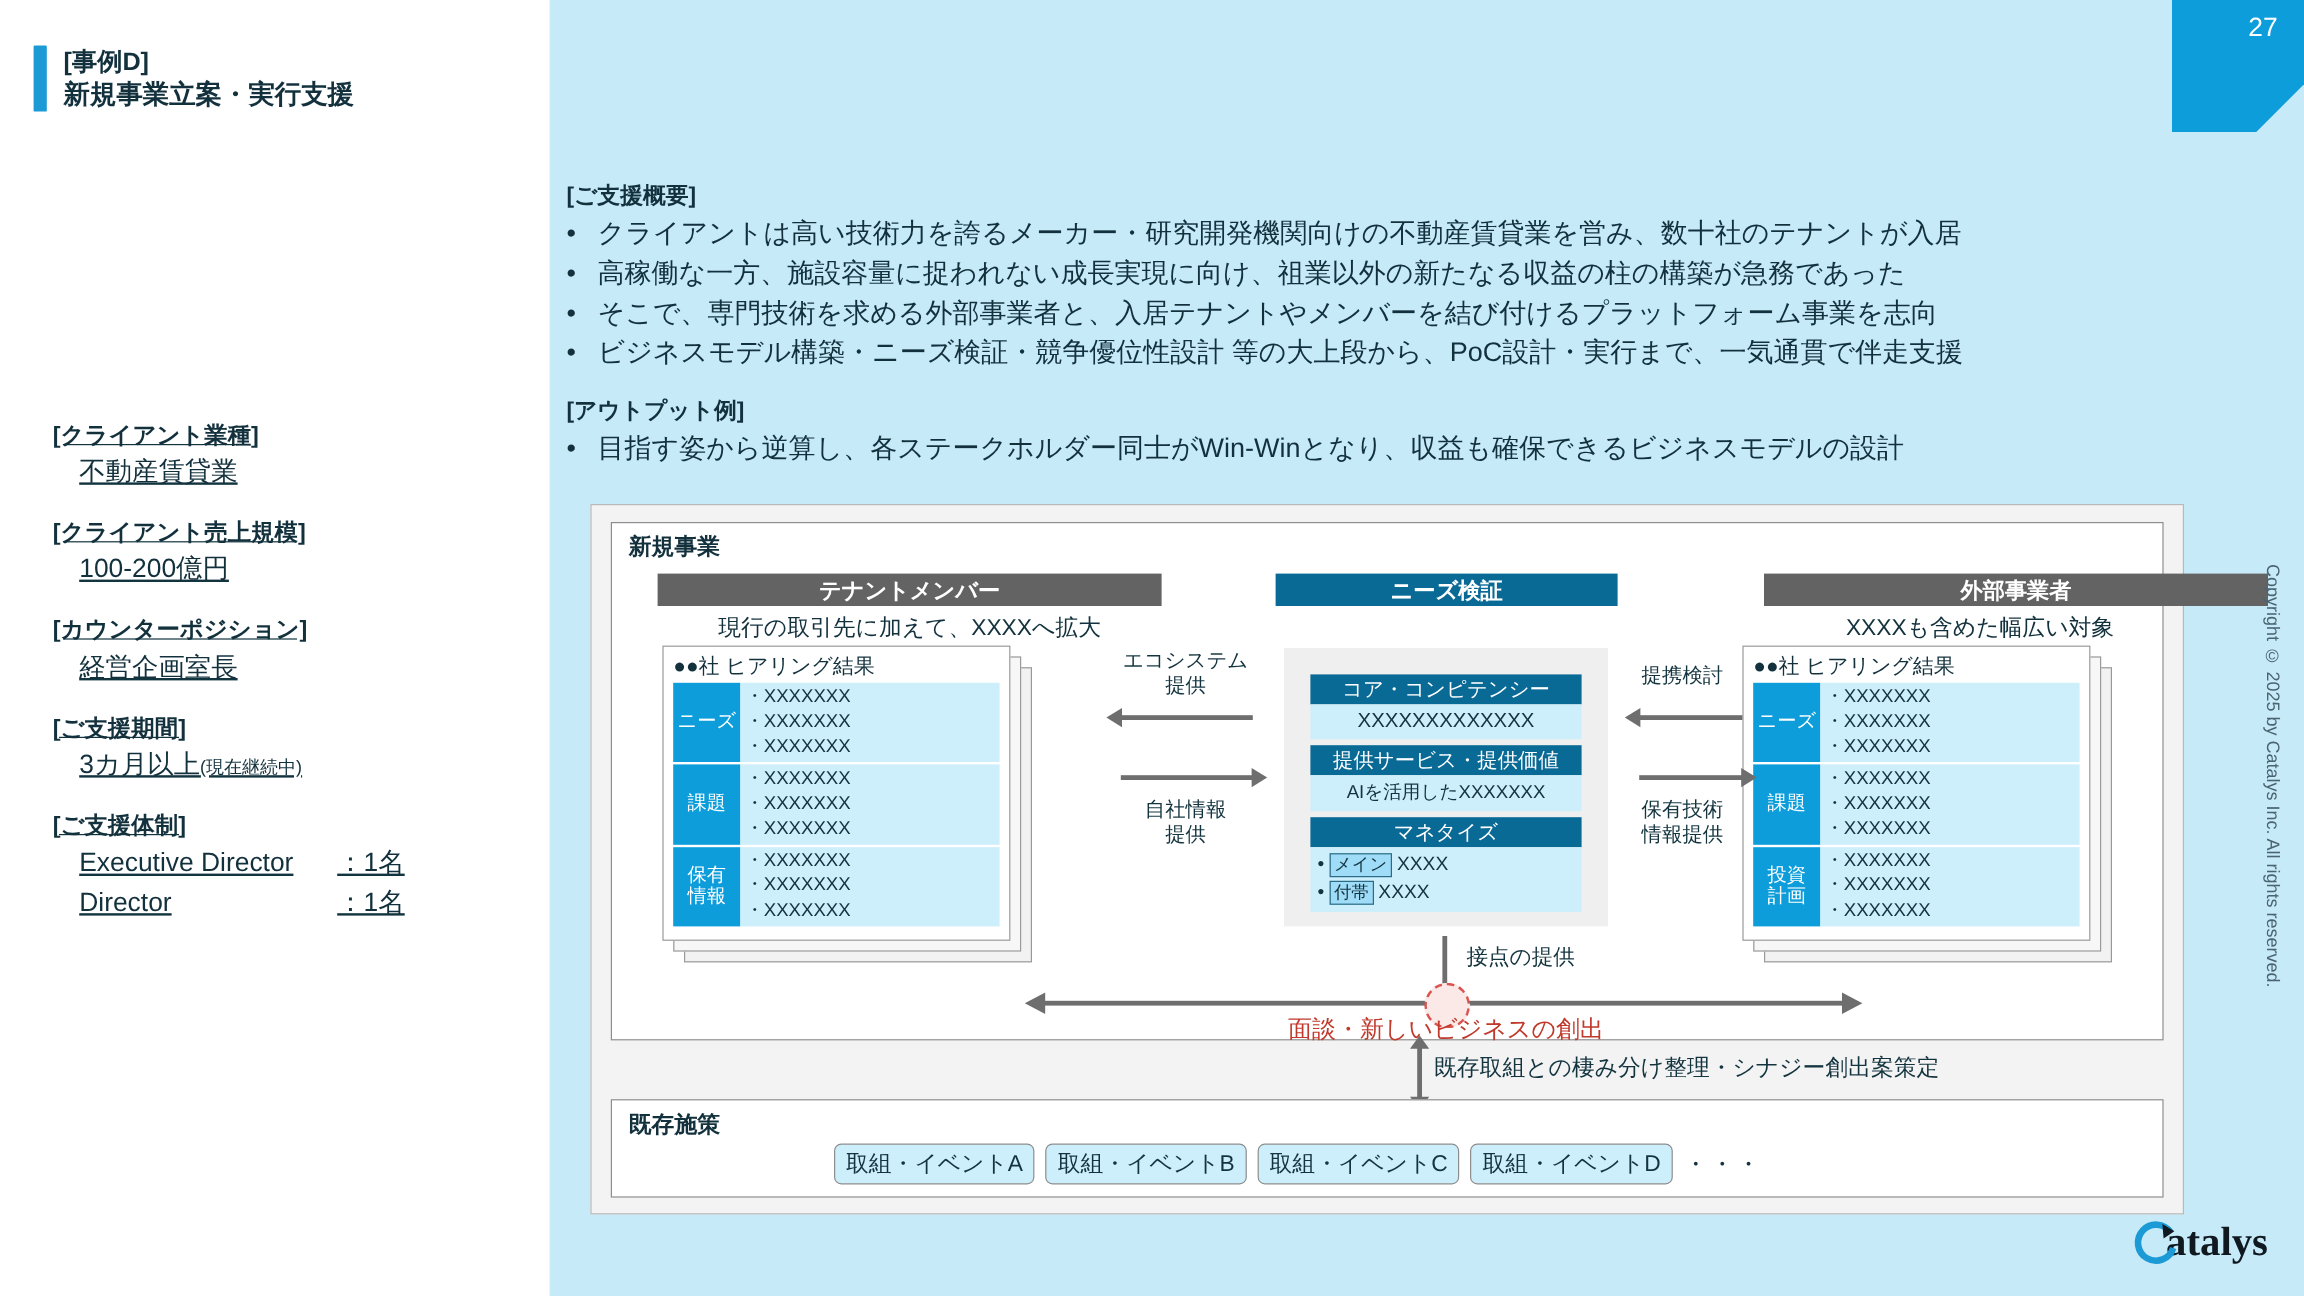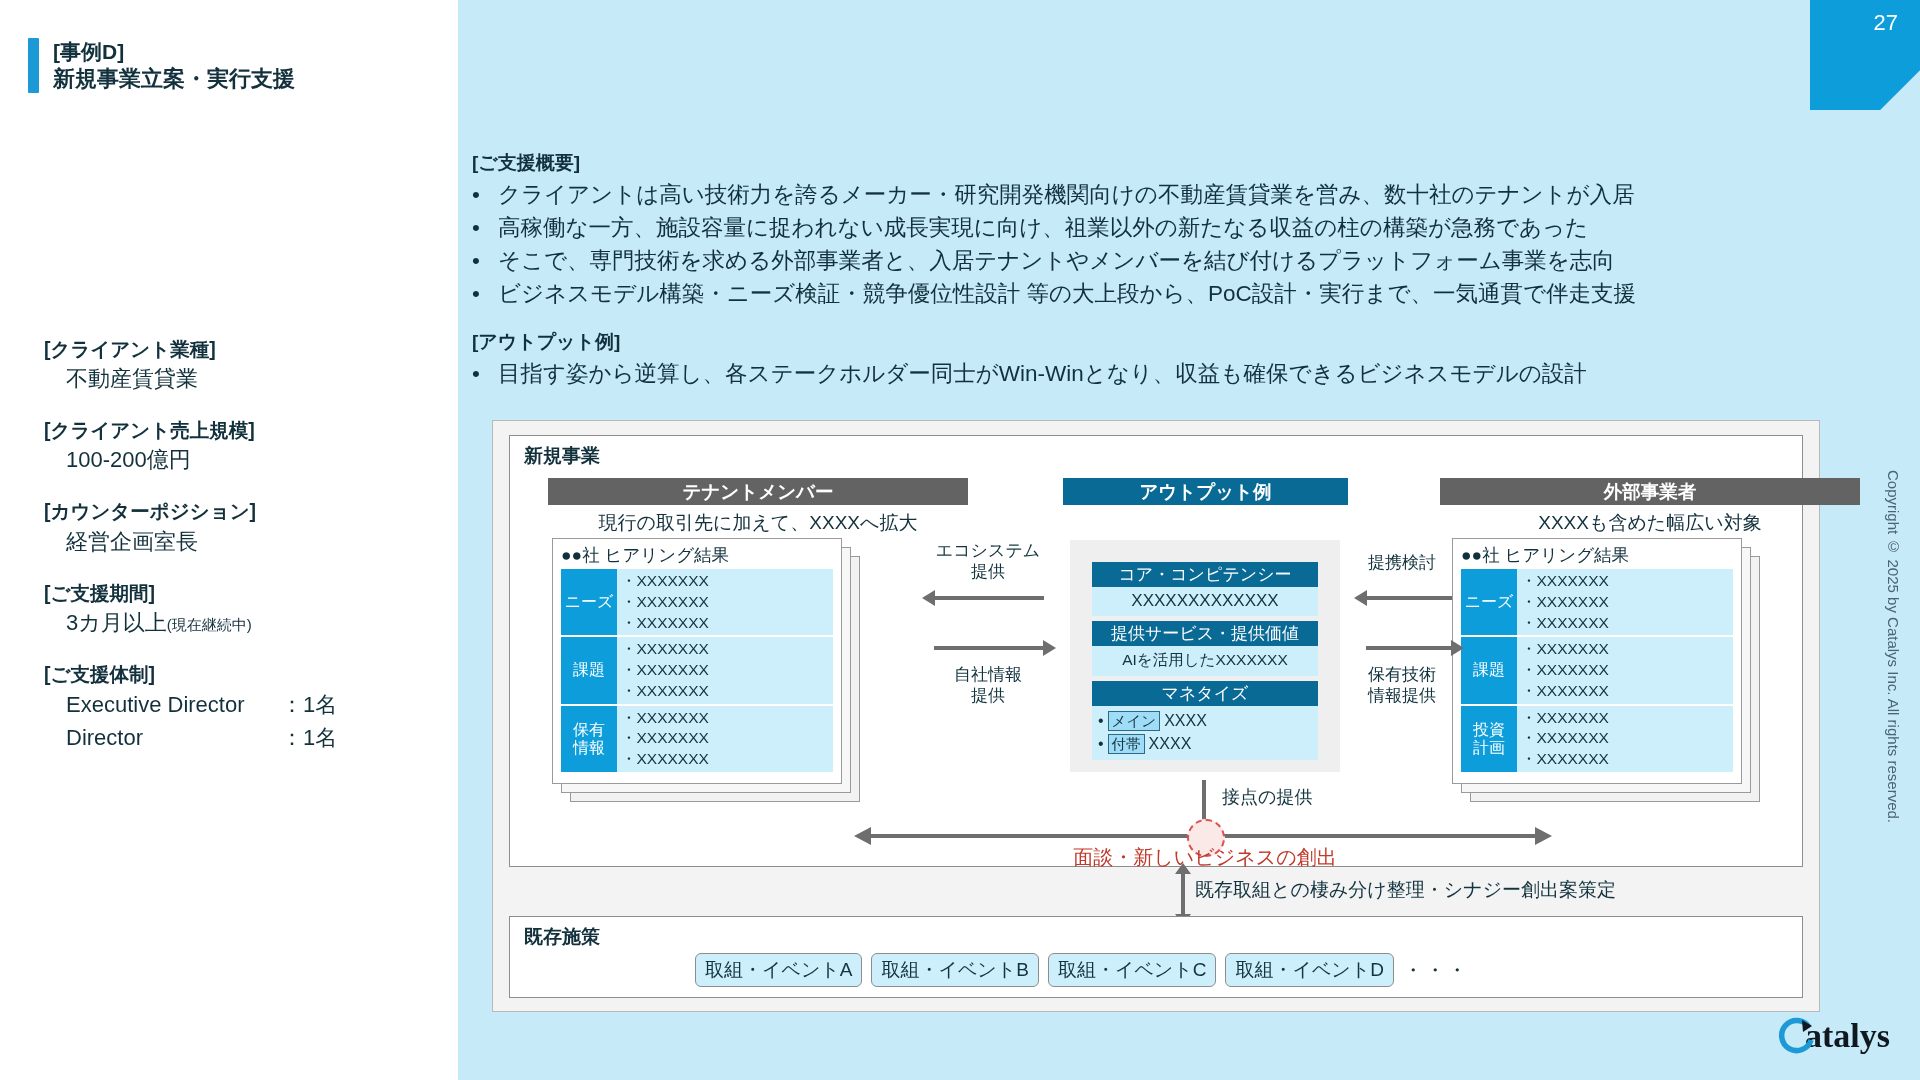--- a/index.html
+++ b/index.html
@@ -29,21 +29,21 @@
     position:absolute;right:22px;top:10px;font-size:22px;color:#ffffff;
     font-family:"Liberation Sans",sans-serif;z-index:3;
   }
 
   
   .title-wrap{position:absolute;left:28px;top:38px;display:flex;gap:14px;}
   .title-bar{width:11px;background:#1b9ad6;border-radius:1px;}
   .title-text .sub{font-size:21px;font-weight:bold;color:#13313d;line-height:1.3;}
   .title-text .main{font-size:22px;font-weight:bold;color:#13313d;line-height:1.25;white-space:nowrap;}
 
-  .meta{position:absolute;left:44px;top:336px;width:400px;}
+  .meta{position:absolute;left:44px;top:350px;width:400px;text-decoration:underline;}
   .meta-block{margin-bottom:22px;}
   .meta-label{font-size:19.5px;font-weight:bold;color:#13313d;line-height:1.4;}
   .meta-value{font-size:22px;color:#13313d;line-height:1.45;padding-left:22px;font-weight:400;}
   .meta-value .small{font-size:15px;}
   .staff-row{display:flex;font-size:22px;color:#13313d;padding-left:22px;line-height:1.5;}
   .staff-role{width:215px;}
   .staff-count{}
 
   
   .bullets{position:absolute;left:472px;top:150px;width:1360px;}
@@ -66,21 +66,21 @@
 
   
   .colhead{
     position:absolute;height:27px;line-height:27px;text-align:center;
     color:#ffffff;font-size:18.5px;font-weight:bold;
   }
   .ch-gray{background:#636363;}
   .ch-blue{background:#0a6a96;}
   .ch-tenant{left:38px;top:42px;width:420px;}
   .ch-client{left:553px;top:42px;width:285px;}
-  .ch-ext{left:930px;top:42px;width:420px;}
+  .ch-ext{left:960px;top:42px;width:420px;}
 
   .colsub{
     position:absolute;font-size:19px;color:#13313d;text-align:center;
   }
   .cs-tenant{left:38px;top:74px;width:420px;}
   .cs-ext{left:930px;top:74px;width:420px;}
 
   
   .stack{position:absolute;width:308px;height:264px;padding-left:12px;}
   .st-left{left:42px;top:102px;}
@@ -264,21 +264,21 @@
         <span>目指す姿から逆算し、各ステークホルダー同士がWin-Winとなり、収益も確保できるビジネスモデルの設計</span>
       </div>
   </div>
 
   <div class="diagram">
 
     <div class="dgbox dg-new">
       <div class="box-title">新規事業</div>
 
       <div class="colhead ch-gray ch-tenant">テナントメンバー</div>
-      <div class="colhead ch-blue ch-client">アウトプット例</div>
+      <div class="colhead ch-blue ch-client">ニーズ検証</div>
       <div class="colhead ch-gray ch-ext">外部事業者</div>
 
       <div class="colsub cs-tenant">現行の取引先に加えて、XXXXへ拡大</div>
       <div class="colsub cs-ext">XXXXも含めた幅広い対象</div>
 
       <div class="stack st-left">
         <div class="sheet s3"></div>
         <div class="sheet s2"></div>
         <div class="sheet s1">
           <div class="sheet-title">●●社 ヒアリング結果</div>

